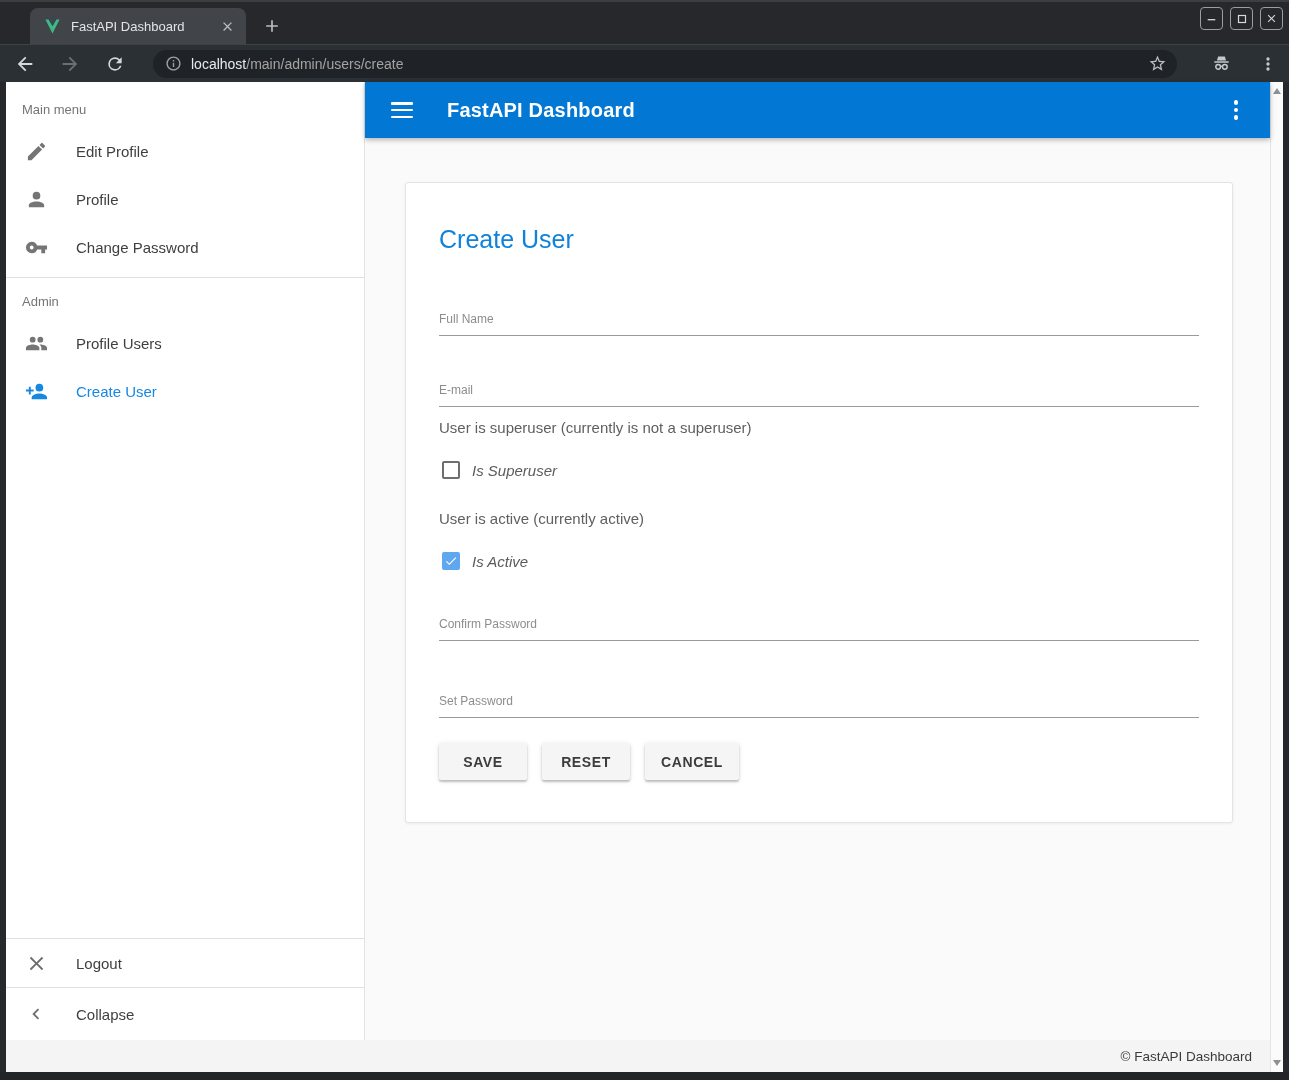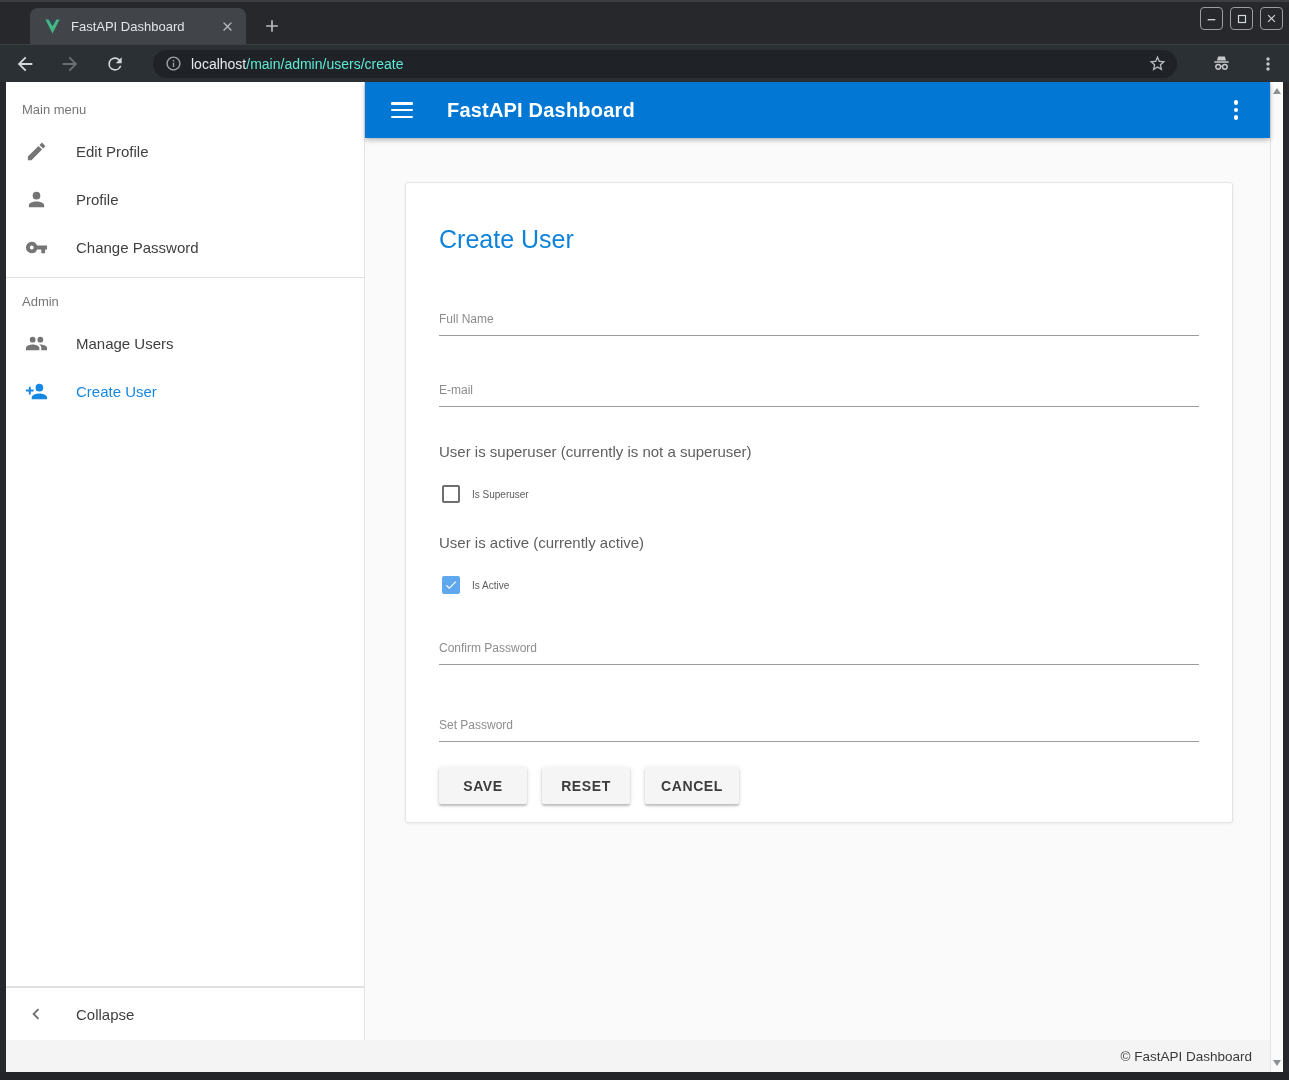--- a/index.html
+++ b/index.html
@@ -16,21 +16,21 @@
   .tab-close { width:17px; height:17px; color:#b9bcc0; display:flex; align-items:center; justify-content:center; flex-shrink:0; }
   .newtab { width:28px; height:28px; margin:0 0 4px 12px; display:flex; align-items:center; justify-content:center; color:#b9bcc0; border-radius:50%; }
   .win-controls { position:absolute; right:6px; top:5px; display:flex; gap:7px; }
   .win-btn { width:23px; height:23px; border:1px solid #9a9da1; border-radius:4px; color:#d6d9dc; display:flex; align-items:center; justify-content:center; background:transparent; }
 
   
   .toolbar { height:38px; background:#2b3034; border-top:1px solid #3e4245; display:flex; align-items:center; padding:0 8px 0 12px; flex-shrink:0;gap:12px; }
   .nav-icon { width:26px; height:26px; display:flex; align-items:center; justify-content:center; margin-right:7px; }
   .omnibox { flex:1; height:28px; background:#1f2327; border-radius:14px; margin:0 10px 0 6px; display:flex; align-items:center; padding:0 10px 0 12px; }
   .omni-host { color:#e8eaed; font-size:14px; margin-left:9px; }
-  .omni-path { color:#5eead4; font-size:14px; }
+  .omni-path { color:#a3a3a3; font-size:14px; }
   .omni-spacer { flex:1; }
   .tool-right-icon { width:26px; height:26px; display:flex; align-items:center; justify-content:center; margin-left:9px; }
 
   
   .viewport { flex:1; display:flex; padding:0 6px; background:#26282b; min-height:0; }
   .page { flex:1; display:flex; flex-direction:column; min-width:0; background:#fafafa; }
   .app-row { flex:1; display:flex; min-height:0; }
   .window-bottom { height:8px; background:#222427; flex-shrink:0; }
 
   
@@ -60,29 +60,29 @@
 
   
   .content { flex:1; background:#fafafa; padding:44px 37px 0 40px; overflow:hidden; }
   .card { background:#fff; border:1px solid #e4e4e4; border-radius:3px; box-shadow:0 1px 3px rgba(0,0,0,0.06); height:641px; padding:42px 33px 0 33px; }
   .card-title { color:#0f83da; font-size:25px; font-weight:400; }
   .text-field { margin-top:44px; }
   .text-field.first { margin-top:55px; }
   .text-field input { width:100%; border:none; border-bottom:1px solid #9b9b9b; background:transparent; font-family:"Liberation Sans",sans-serif; font-size:12px; color:#333; padding:0 0 9px 0; outline:none; }
   .text-field input::placeholder { color:#8d8d8d; opacity:1; }
   .note { font-size:15px; color:#5f5f5f; }
-  .note1 { margin-top:36px; }
+  .note1 { margin-top:12px; }
   .note2 { margin-top:31px; }
   .cb-row { display:flex; align-items:center; margin-top:25px; }
   .cb-row .cb-indent { width:3px; }
   .checkbox { width:18px; height:18px; border:2px solid #6e6e6e; border-radius:2px; background:#fff; display:flex; align-items:center; justify-content:center; }
   .checkbox.checked { background:#5fa7ee; border-color:#5fa7ee; }
   .checkbox svg { display:none; }
   .checkbox.checked svg { display:block; }
-  .cb-label { font-size:10px; color:#5c5c5c; margin-left:12px; }
+  .cb-label { font-size:15px; color:#5c5c5c; margin-left:12px;font-style:italic; }
   .pw-gap { margin-top:50px; }
   .btn-row { display:flex; gap:15px; margin-top:25px; }
   .btn { min-width:88px; height:37px; background:#f5f5f5; border:none; border-radius:2px; font-family:"Liberation Sans",sans-serif; font-size:14px; font-weight:700; color:#3c3c3c; letter-spacing:0.6px; box-shadow:0 2px 2px rgba(0,0,0,0.2), 0 1px 5px rgba(0,0,0,0.12); padding:0 16px; cursor:pointer; }
 
   
   .page-footer { height:32px; background:#f4f4f4; flex-shrink:0; display:flex; align-items:center; justify-content:flex-end; padding-right:18px; font-size:13.5px; color:#3a3a3a; }
 
   svg { display:block; }
 </style>
 </head>
@@ -213,35 +213,43 @@
 
           <div class="divider"></div>
           <div class="side-caption" style="padding-top:10px;">Admin</div>
 
           <div class="side-item">
             <span class="s-icon">
               <svg viewBox="0 0 24 24" width="23" height="23" fill="#757575">
                   <path d="M16 11a3 3 0 1 0 0-6 3 3 0 0 0 0 6zm-8 0a3 3 0 1 0 0-6 3 3 0 0 0 0 6zm0 2c-2.33 0-7 1.17-7 3.5V19h14v-2.5c0-2.33-4.67-3.5-7-3.5zm8 0c-.29 0-.62.02-.97.05 1.16.84 1.97 1.97 1.97 3.45V19h6v-2.5c0-2.33-4.67-3.5-7-3.5z"></path>
                 </svg>
             </span>
-            <span class="s-label">Manage Users</span>
+            <span class="s-label">Profile Users</span>
           </div>
 
           <div class="side-item active">
             <span class="s-icon">
               <svg viewBox="0 0 24 24" width="23" height="23" fill="#1787e4">
                   <path d="M15 12a4 4 0 1 0 0-8 4 4 0 0 0 0 8zm-9-2V7H4v3H1v2h3v3h2v-3h3v-2H6zm9 4c-2.67 0-8 1.34-8 4v2h16v-2c0-2.66-5.33-4-8-4z"></path>
                 </svg>
             </span>
             <span class="s-label">Create User</span>
           </div>
 
           <div class="side-spacer"></div>
 
           <div class="divider" style="margin-bottom:0;"></div>
+          <div class="side-item">
+            <span class="s-icon">
+              <svg viewBox="0 0 24 24" width="23" height="23" fill="#6e6e6e">
+                  <path d="M19 6.41L17.59 5 12 10.59 6.41 5 5 6.41 10.59 12 5 17.59 6.41 19 12 13.41 17.59 19 19 17.59 13.41 12z"></path>
+                </svg>
+            </span>
+            <span class="s-label">Logout</span>
+          </div>
           <div class="divider" style="margin:0;"></div>
           <div class="side-item" style="height:52px;">
             <span class="s-icon">
               <svg viewBox="0 0 24 24" width="22" height="22" fill="#6e6e6e">
                   <path d="M15.41 16.58L10.83 12l4.58-4.59L14 6l-6 6 6 6 1.41-1.42z"></path>
                 </svg>
             </span>
             <span class="s-label">Collapse</span>
           </div>
         </aside>

